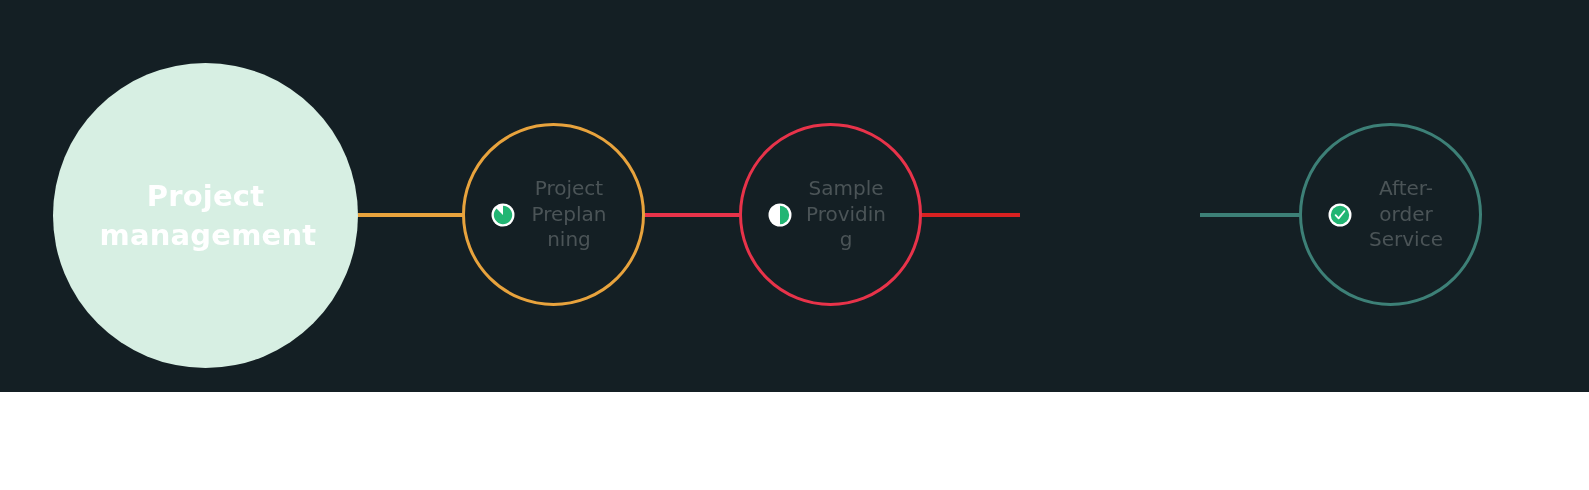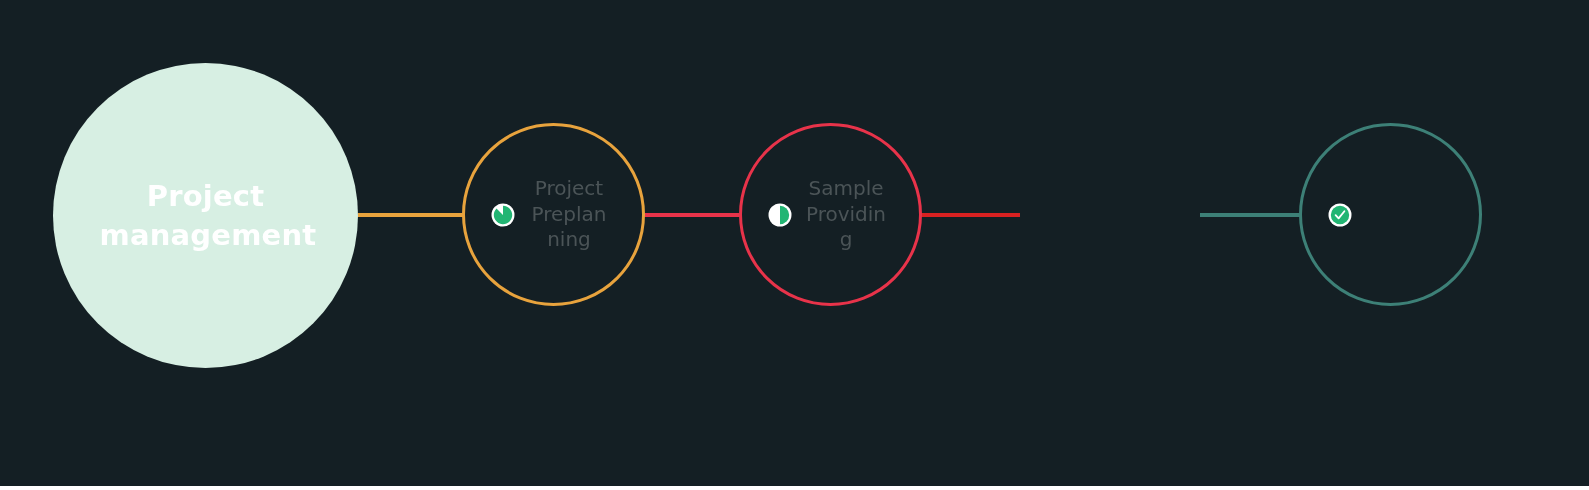--- a/index.html
+++ b/index.html
@@ -9,21 +9,21 @@
   body {
     width: 1589px;
     height: 490px;
     overflow: hidden;
     font-family: "DejaVu Sans", sans-serif;
   }
 
   #flow-canvas {
     position: relative;
     width: 1589px;
-    height: 486px;
+    height: 392px;
     background: #141f24;
     overflow: hidden;
   }
 
   
   .connector {
     position: absolute;
     height: 4px;
     top: 213px;
   }
@@ -144,16 +144,17 @@
 
 
   <div class="stage-node" style="left: 1299px; border-color: rgb(61, 128, 119);">
     <div class="stage-inner">
       <span class="status-icon">
         <svg viewBox="0 0 20 20">
           <circle cx="10" cy="10" r="9.2" fill="#22b573"></circle>
           <path d="M5.6 10.2 L8.6 13.4 L14.4 6.2" fill="none" stroke="#ffffff" stroke-width="1.8" stroke-linecap="round" stroke-linejoin="round"></path>
         </svg>
       </span>
+      <span class="stage-label">After-order Service</span>
     </div>
   </div>
 
 </div>
 
 </body></html>

